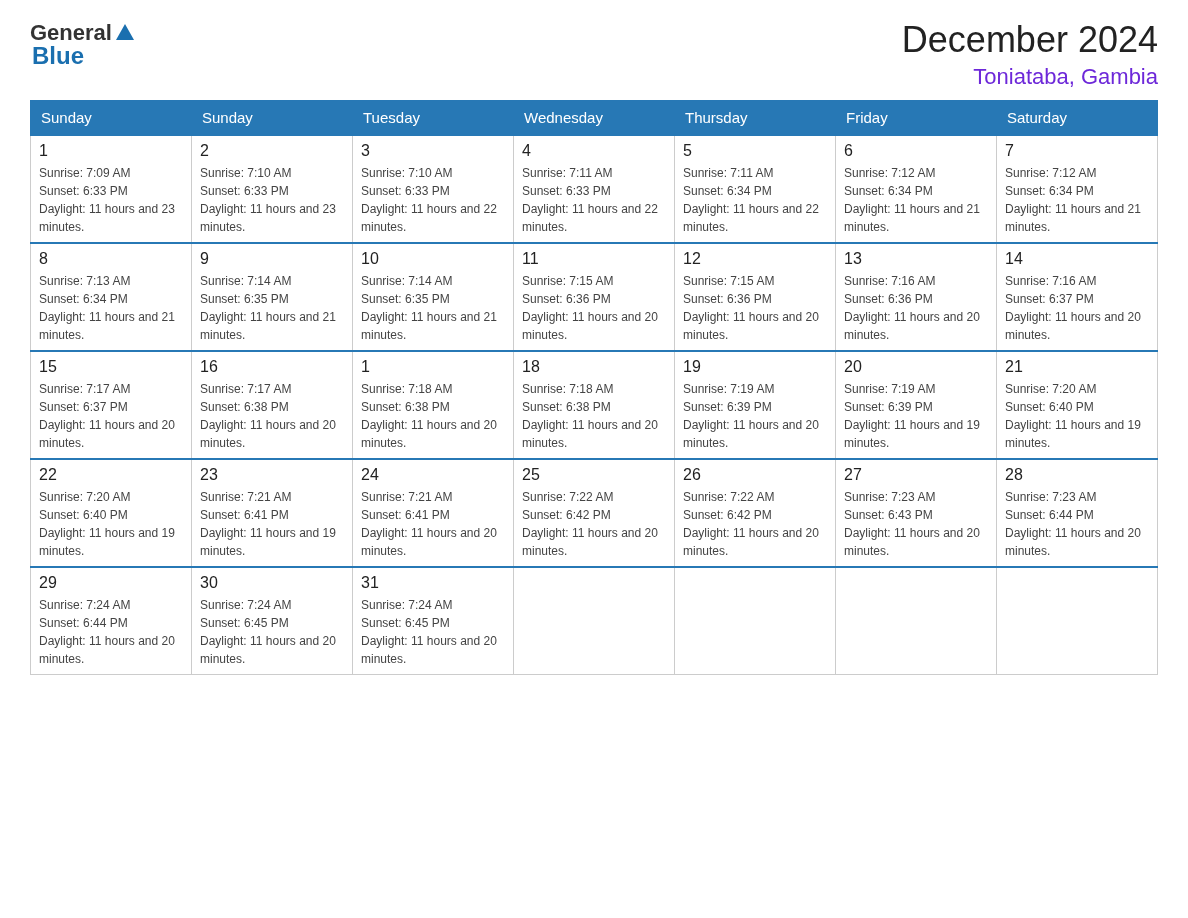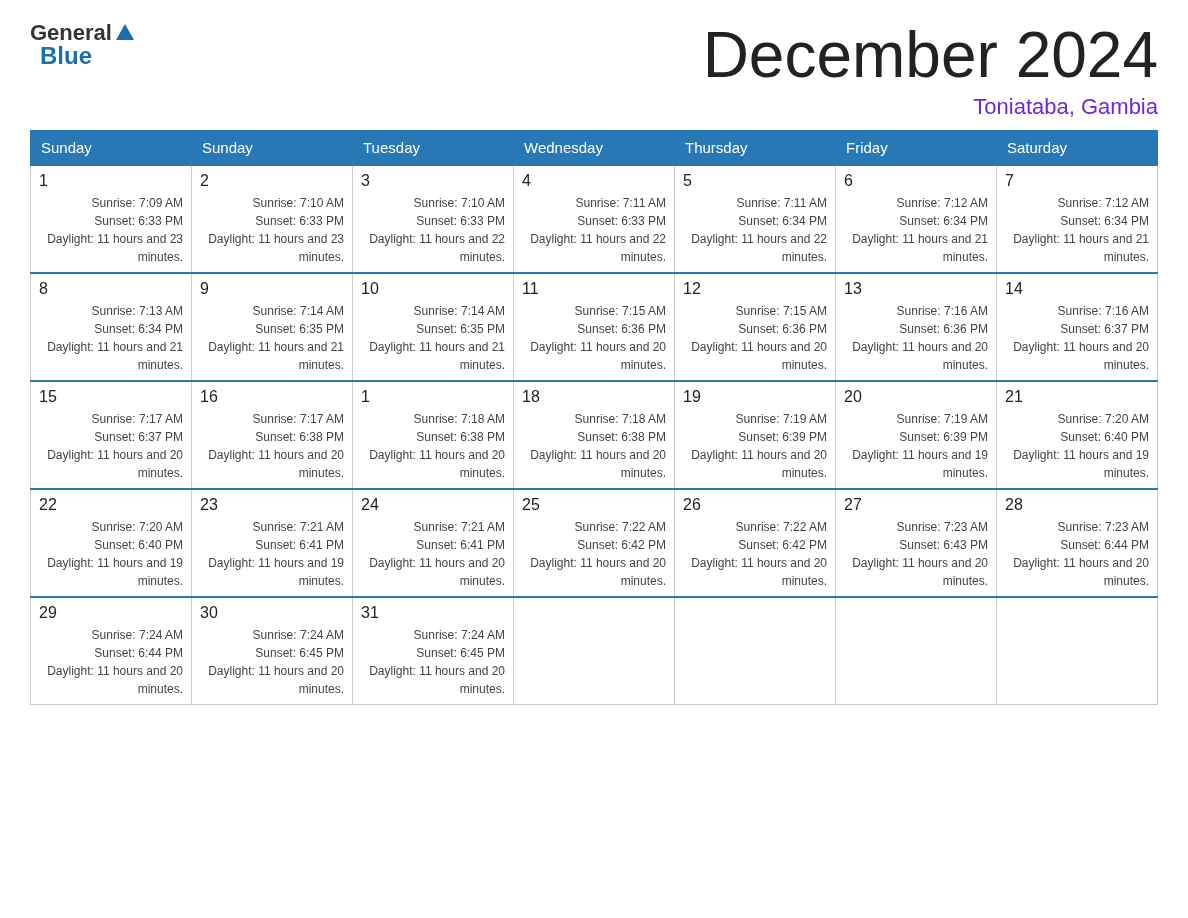--- a/index.html
+++ b/index.html
@@ -26,21 +26,21 @@
     .logo-general { color: #333; }
     .logo-blue { color: #1a6faf; }
     .logo-icon {
       display: inline-flex;
       align-items: center;
     }
     .title-section {
       text-align: right;
     }
     .month-title {
-      font-size: 64px;
+      font-size: 36px;
       font-weight: normal;
       color: #222;
       line-height: 1.1;
     }
     .location-title {
       font-size: 22px;
       color: #6d28d9;
       margin-top: 4px;
     }
     .calendar {
@@ -68,21 +68,20 @@
     .day-number {
       font-size: 16px;
       font-weight: normal;
       color: #222;
       margin-bottom: 4px;
     }
     .day-info {
       font-size: 12px;
       color: #444;
       line-height: 1.5;
-      text-align: right;
     }
     .empty-cell {
       background: #fff;
     }
     .calendar tbody tr td {
       border-top: 1px solid #ddd;
     }
     .calendar tbody tr:first-child td {
       border-top: 2px solid #2778b5;
     }
@@ -98,21 +97,21 @@
   <div class="logo">
     <div style="display:flex; flex-direction:column; align-items:flex-start;">
       <div style="display:flex; align-items:center;">
         <span class="logo-general">General</span>
         <span class="logo-icon">
           <svg width="22" height="22" viewBox="0 0 22 22" style="margin: 0 2px;">
             <polygon points="11,2 20,18 2,18" fill="#1a6faf"></polygon>
           </svg>
         </span>
       </div>
-      <div style="display:flex; align-items:flex-start; margin-top: -4px; margin-left: 10px;">
+      <div style="display:flex; align-items:flex-start; margin-top: -4px; margin-left: 2px;">
         <span class="logo-blue" style="font-size:24px; font-weight:bold;">Blue</span>
       </div>
     </div>
   </div>
   <div class="title-section">
     <div class="month-title">December 2024</div>
     <div class="location-title">Toniataba, Gambia</div>
   </div>
 </div>
 

